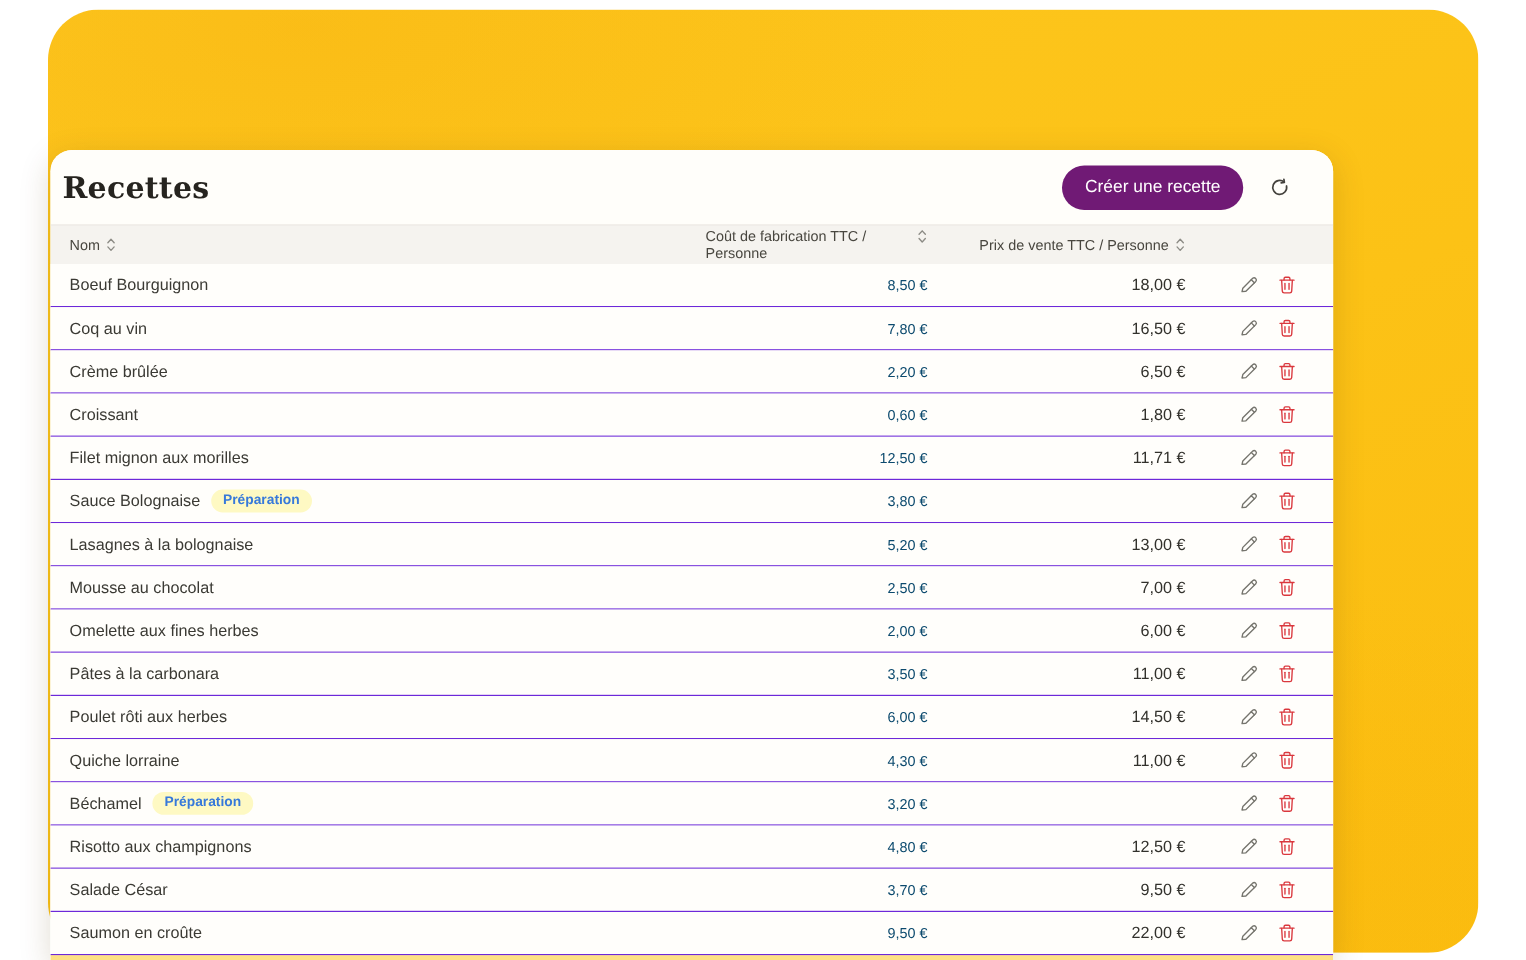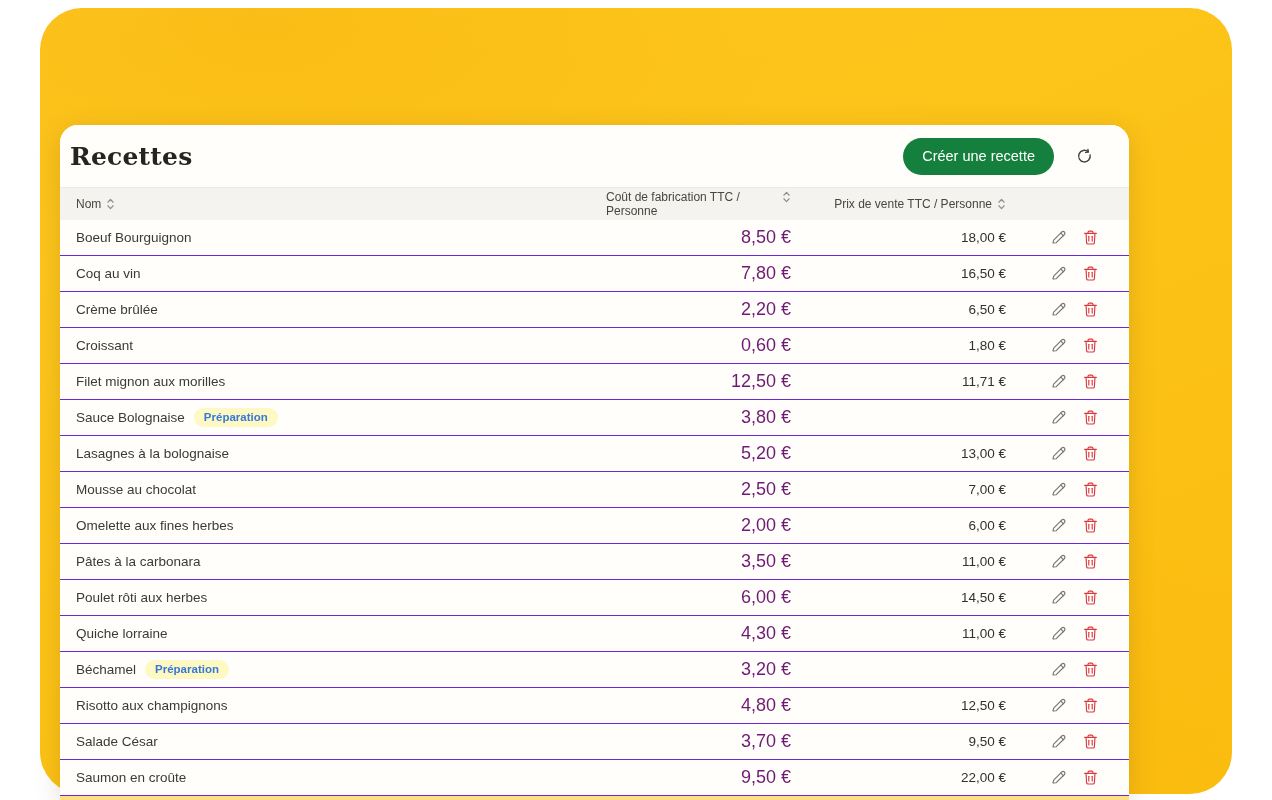--- a/index.html
+++ b/index.html
@@ -10,37 +10,37 @@
   .yellow-bg {
     position:absolute; left:40px; top:8px; width:1192px; height:786px;
     border-radius:42px;
     background:
       radial-gradient(ellipse 900px 420px at 18% 2%, rgba(244,166,6,0.28), rgba(244,166,6,0) 62%),
       radial-gradient(ellipse 700px 380px at 85% 90%, rgba(247,176,8,0.18), rgba(247,176,8,0) 60%),
       linear-gradient(155deg, #fdc71f 0%, #fcc216 55%, #fbbd10 100%);
   }
 
   .card {
-    position:absolute; left:60px; top:125px; width:1069px; height:675px;
+    position:absolute; left:42px; top:125px; width:1069px; height:675px;
     background:#fffefa; border-radius:18px 18px 0 0;
     box-shadow:0 6px 26px rgba(90,60,0,0.18);
     overflow:hidden;
   }
 
   .card-header {
     height:62px; display:flex; align-items:center;
     padding:0 34px 0 10px; background:#fffefa;
   }
   .card-title {
     flex:1; font-family:"DejaVu Serif","Liberation Serif",serif;
     font-weight:700; font-size:25px; color:#26241f; letter-spacing:.2px;
   }
   .create-btn {
     height:37px; padding:0 19px; border:none; cursor:pointer;
-    border-radius:20px; background:#15803d; color:#ffffff;
+    border-radius:20px; background:#701a75; color:#ffffff;
     font-family:"Liberation Sans", sans-serif; font-size:14.5px;
   }
   .refresh-wrap {
     margin-left:19px; width:22px; height:22px; display:flex;
     align-items:center; justify-content:center; cursor:pointer;
   }
 
   .thead {
     display:flex; align-items:center; height:33px;
     background:#f5f3ef; border-top:1px solid #edeae5;
@@ -58,21 +58,21 @@
     display:flex; align-items:center; height:36px;
     padding:0 30px 0 16px; border-bottom:1px solid #6d28d9;
     background:#fffefb;
   }
   .cell-name { flex:1; display:flex; align-items:center; gap:9px;
                font-size:13.5px; color:#3b3a34; }
   .badge {
     display:inline-block; padding:3px 10px 4px; border-radius:11px;
     background:#fef9c3; color:#3779da; font-size:11.5px; font-weight:bold;
   }
-  .cell-cost  { width:185px; text-align:right; font-size:18px; color:#701a75; }
+  .cell-cost  { width:185px; text-align:right; font-size:12px; color:#0c4a6e; }
   .cell-price { width:215px; text-align:right; font-size:13.5px; color:#32312c; }
   .cell-actions { width:93px; display:flex; justify-content:flex-end;
                   align-items:center; gap:15px; }
   .icon-btn { display:inline-flex; width:17px; height:17px; cursor:pointer; }
 
   .bottom-strip {
     position:absolute; left:0; right:0; bottom:0; height:4px;
     background:rgba(252,199,35,0.55); pointer-events:none;
   }
 </style>

